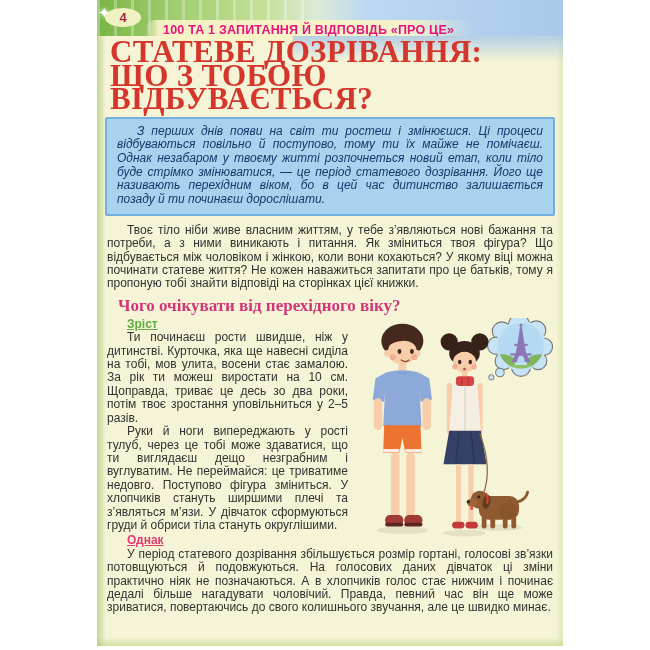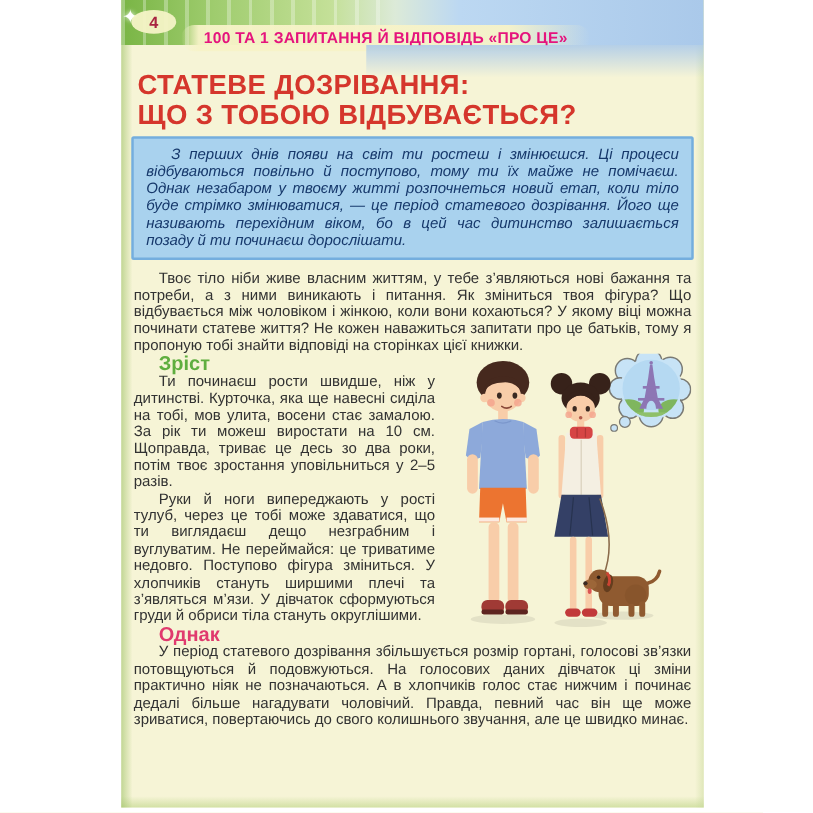--- a/index.html
+++ b/index.html
@@ -18,33 +18,33 @@
        background:repeating-linear-gradient(90deg,rgba(255,255,255,.30) 0 3px,rgba(255,255,255,0) 3px 17px);}
   .sparkle{position:absolute;left:1px;top:4px;color:#ffffff;font-size:15px;text-shadow:0 0 4px #fff;}
   .badge{position:absolute;left:8px;top:8px;width:36px;height:19px;background:rgba(244,243,198,.95);
          border-radius:50%;text-align:center;font-weight:bold;color:#a82440;font-size:13px;line-height:19px;}
   .runhead{position:absolute;left:48px;top:20px;height:21px;line-height:21px;padding:0 18px;border-radius:12px;
          background:linear-gradient(90deg,rgba(247,243,200,0) 0,rgba(247,243,200,.95) 14px,rgba(247,243,200,.95) 80%,rgba(247,243,200,0) 100%);
          color:#e5147d;font-weight:bold;font-size:12.5px;letter-spacing:.2px;white-space:nowrap;}
   .sky-fade{position:absolute;left:42%;right:0;top:36px;height:26px;pointer-events:none;
          background:linear-gradient(rgba(170,201,234,.85),rgba(170,201,234,0));}
   
-  h1.title{position:relative;margin:20px 0 0 13px;font-family:Liberation Sans, sans-serif;font-weight:bold;
-         font-size:22px;line-height:23.5px;color:#d5362c;letter-spacing:.3px;}
+  h1.title{position:relative;margin:4px 0 0 13px;font-family:Liberation Serif, serif;font-weight:bold;
+         font-size:31px;line-height:23.5px;color:#d5362c;letter-spacing:.3px;}
   h1.title span{display:block;}
   
   .intro{margin:6px 8px 0 8px;background:#a9d2ee;border:2px solid #74aede;border-radius:2px;padding:6px 10px 7px;}
   .intro p{margin:0;font-size:12px;line-height:13.7px;font-weight:normal;font-style:italic;color:#16386b;
          text-align:justify;text-indent:20px;}
   
   .bodytext{padding:8px 10px 6px;}
   .bp{margin:0;font-size:12px;line-height:13.4px;color:#323232;text-align:justify;text-indent:20px;}
   .qhead{margin:5px 0 3px 11px;font-family:"Liberation Serif",serif;font-size:17px;line-height:19px;
          color:#d23579;font-weight:bold;}
-  .sh{margin:2px 0 0 20px;font-size:16px;line-height:13.5px;font-weight:bold;}
+  .sh{margin:2px 0 0 20px;font-size:12px;line-height:13.5px;font-weight:bold;text-decoration:underline;}
   .sh.green{color:#5fae3f}
   .sh.pink{color:#e03a6e}
   figure.illo{float:right;width:198px;height:220px;margin:0 0 2px 7px;padding:0;position:relative;}
   figure.illo svg{position:absolute;inset:0;width:100%;height:100%;}
 </style>
 </head>
 <body>
 
 <div class="canvas">
   <div class="page">
@@ -64,20 +64,21 @@
       <span>ЩО З ТОБОЮ ВІДБУВАЄТЬСЯ?</span>
     </h1>
 
     <div class="intro">
       <p>З перших днів появи на світ ти ростеш і змінюєшся. Ці процеси відбуваються повільно й поступово, тому ти їх майже не помічаєш. Однак незабаром у твоєму житті розпочнеться новий етап, коли тіло буде стрімко змінюватися, — це період статевого дозрівання. Його ще називають перехідним віком, бо в цей час дитинство залишається позаду й ти починаєш дорослішати.</p>
     </div>
 
     <div class="bodytext">
       <p class="bp">Твоє тіло ніби живе власним життям, у тебе з’являються нові бажання та потреби, а з ними виникають і питання. Як зміниться твоя фігура? Що відбувається між чоловіком і жінкою, коли вони кохаються? У якому віці можна починати статеве життя? Не кожен наважиться запитати про це батьків, тому я пропоную тобі знайти відповіді на сторінках цієї книжки.</p>
 
+      <h2 class="qhead">Чого очікувати від перехідного віку?</h2>
 
       <figure class="illo" aria-label="Хлопчик у блакитній футболці й дівчинка із собачкою; дівчинка мріє про Ейфелеву вежу">
         <svg viewBox="0 0 200 230" xmlns="http://www.w3.org/2000/svg">
 
           <g>
             <ellipse cx="46" cy="222" rx="27" ry="4" fill="#e3e1c6"></ellipse>
             <ellipse cx="111" cy="225" rx="22" ry="3.5" fill="#e3e1c6"></ellipse>
             <ellipse cx="146" cy="219" rx="26" ry="3.5" fill="#e3e1c6"></ellipse>
           </g>
 

